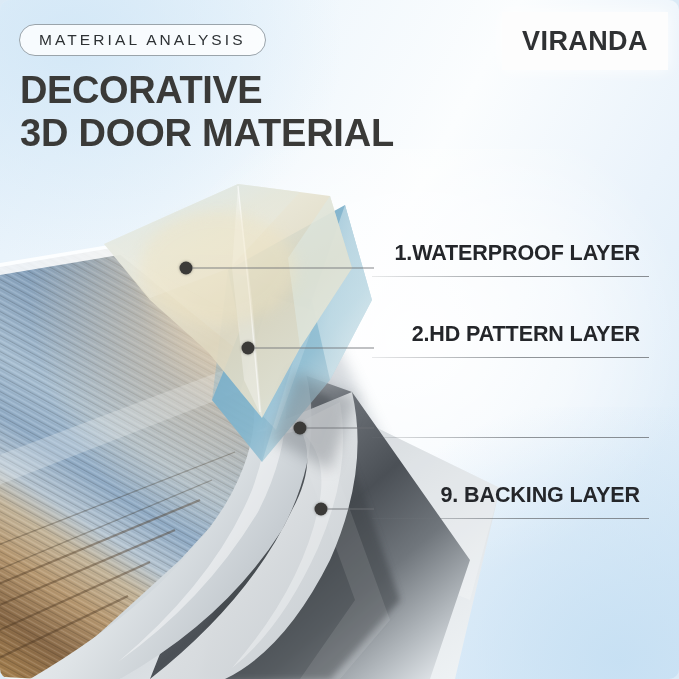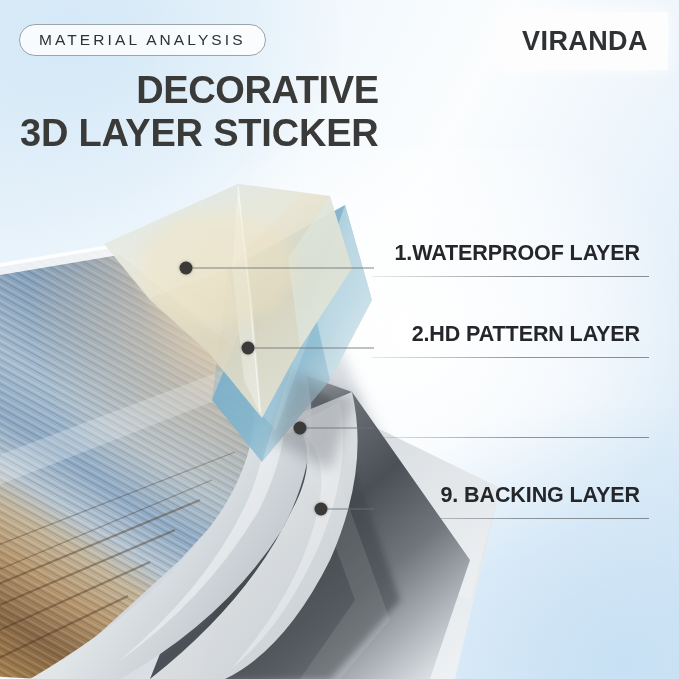--- a/index.html
+++ b/index.html
@@ -1,21 +1,21 @@
 <!DOCTYPE html>
 <html><head>
 <meta charset="utf-8">
 <style>
   html,body{margin:0;padding:0;}
   body{
     width:679px;height:679px;overflow:hidden;
     font-family:"Liberation Sans", sans-serif;
     background:#dbeaf6;
   }
-  #stage{position:relative;width:679px;height:679px;overflow:hidden;}
+  #stage{position:relative;width:679px;height:679px;overflow:hidden;border-radius:10px;}
 
   
   .bg-base{
     position:absolute;inset:0;
     background:linear-gradient(118deg,#e4f0fa 0%,#eef6fc 26%,#fbfdfe 50%,#eaf3fb 72%,#d6e8f6 100%);
   }
   .bg-glow{
     position:absolute;left:30%;top:22%;width:70%;height:62%;
     background:radial-gradient(ellipse at 45% 45%,rgba(255,255,255,.96) 0%,rgba(255,255,255,.55) 42%,rgba(255,255,255,0) 74%);
   }
@@ -34,21 +34,21 @@
     height:30px;padding:0 19px;
     display:flex;align-items:center;
     border:1px solid #9aa4ab;border-radius:16px;
     background:rgba(255,255,255,.80);
     font-size:15.5px;letter-spacing:3.1px;color:#2d3134;
     white-space:nowrap;
   }
   .headline{
     position:absolute;left:20px;top:69px;
     font-size:38px;font-weight:bold;line-height:1.14;
-    letter-spacing:-.4px;color:#3a3a38;white-space:nowrap;text-align:right;
+    letter-spacing:-.4px;color:#3a3a38;white-space:nowrap;
   }
   .headline .l2{letter-spacing:-.2px;}
 
   .brand{
     position:absolute;left:502px;top:12px;width:166px;height:58px;
     background:#fdfdfd;
     display:flex;align-items:center;justify-content:center;
     box-shadow:0 0 14px rgba(255,255,255,.9);
   }
   .brand span{
@@ -269,21 +269,21 @@
       <path d="M 296 372 L 356 398 L 330 470 L 272 440 Z" fill="#5a6067"></path>
     </g>
   </svg>
 
   <div class="badge">
     <span>MATERIAL ANALYSIS</span>
   </div>
 
   <div class="headline">
     <div class="l1">DECORATIVE</div>
-    <div class="l2">3D LAYER STICKER</div>
+    <div class="l2">3D DOOR MATERIAL</div>
   </div>
 
   <div class="brand">
     <span>VIRANDA</span>
   </div>
 
   <div class="callout">
     <div class="dot" style="left:186px;top:268px;"></div>
     <div class="lead" style="left:192px;top:268px;width:182px;"></div>
   </div>

